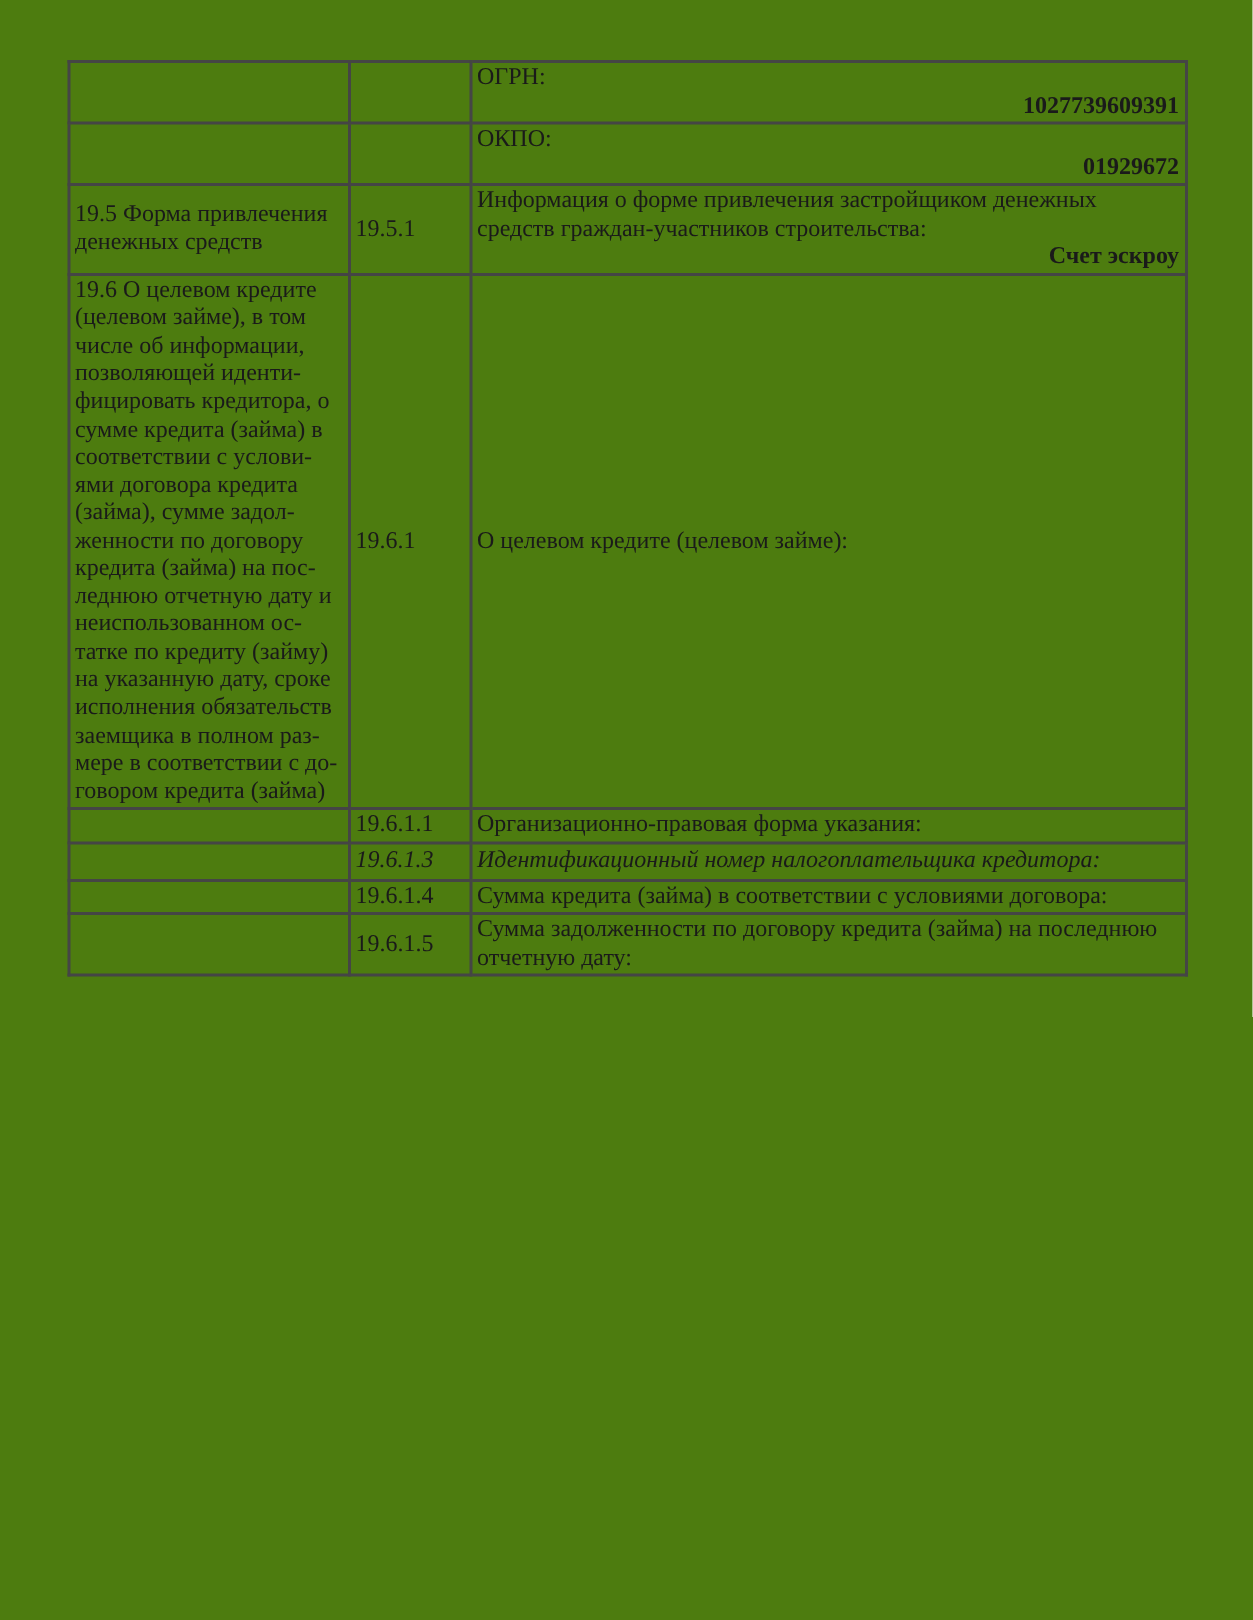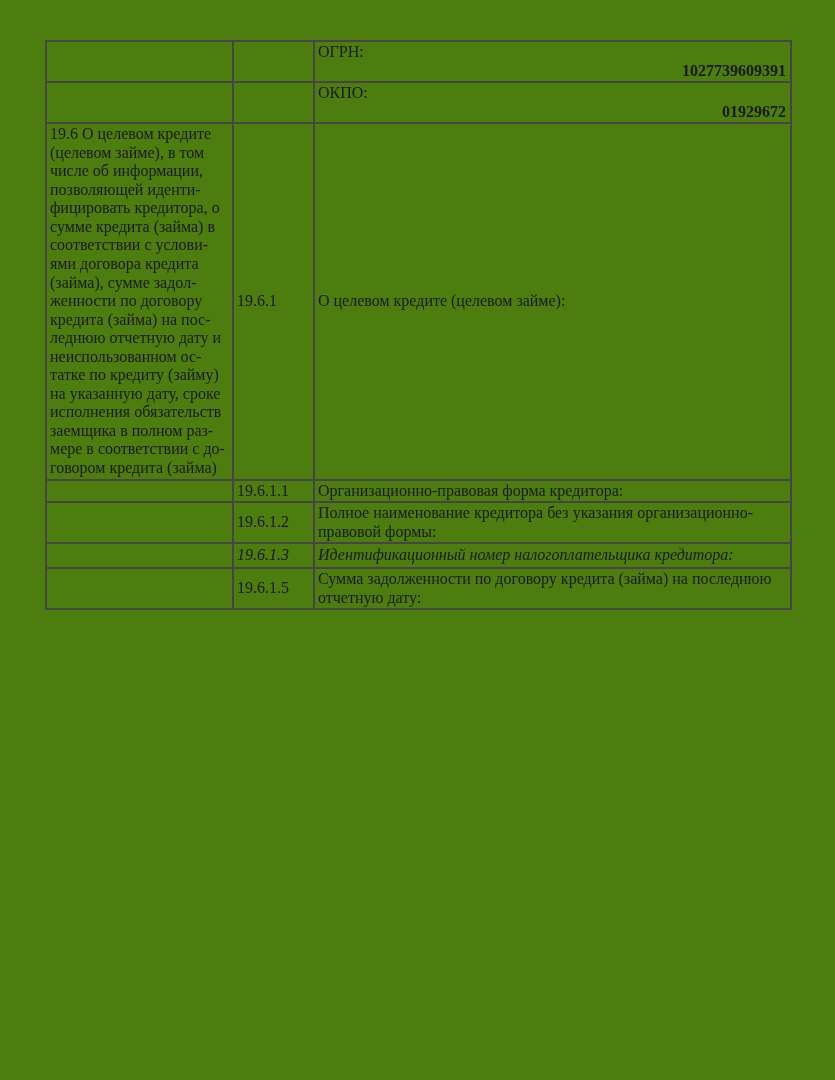--- a/index.html
+++ b/index.html
@@ -66,20 +66,34 @@
         </td>
       </tr>
       <tr class="r-okpo">
         <td></td>
         <td></td>
         <td class="v-top">
           <div>ОКПО:</div>
           <div class="bold">01929672</div>
         </td>
       </tr>
+      <tr class="r-195">
+        <td>
+          <div class="lines">19.5 Форма привлечения
+денежных средств</div>
+        </td>
+        <td>
+          <span>19.5.1</span>
+        </td>
+        <td>
+          <div class="lines">Информация о форме привлечения застройщиком денежных
+средств граждан-участников строительства:</div>
+          <div class="bold">Счет эскроу</div>
+        </td>
+      </tr>
       <tr class="r-196">
         <td class="v-top">
           <div class="lines">19.6 О целевом кредите
 (целевом займе), в том
 числе об информации,
 позволяющей иденти-
 фицировать кредитора, о
 сумме кредита (займа) в
 соответствии с услови-
 ями договора кредита
@@ -102,40 +116,39 @@
           <span>О целевом кредите (целевом займе):</span>
         </td>
       </tr>
 
       <tr class="sub-1">
         <td></td>
         <td>
           <span>19.6.1.1</span>
         </td>
         <td>
-          <div class="lines">Организационно-правовая форма кредитора:</div>
-        </td>
-      </tr>
-      <tr class="sub-2">
-        <td></td>
-        <td>
-          <span>19.6.1.2</span>
-        </td>
-        <td>
-          <div class="lines">Полное наименование кредитора без указания организационно-
-правовой формы:</div>
+          <div class="lines">Организационно-правовая форма указания:</div>
         </td>
       </tr>
       <tr class="sub-3">
         <td></td>
         <td>
           <span>19.6.1.3</span>
         </td>
         <td>
           <div class="lines">Идентификационный номер налогоплательщика кредитора:</div>
+        </td>
+      </tr>
+      <tr class="sub-4">
+        <td></td>
+        <td>
+          <span>19.6.1.4</span>
+        </td>
+        <td>
+          <div class="lines">Сумма кредита (займа) в соответствии с условиями договора:</div>
         </td>
       </tr>
       <tr class="sub-5">
         <td></td>
         <td>
           <span>19.6.1.5</span>
         </td>
         <td>
           <div class="lines">Сумма задолженности по договору кредита (займа) на последнюю
 отчетную дату:</div>

